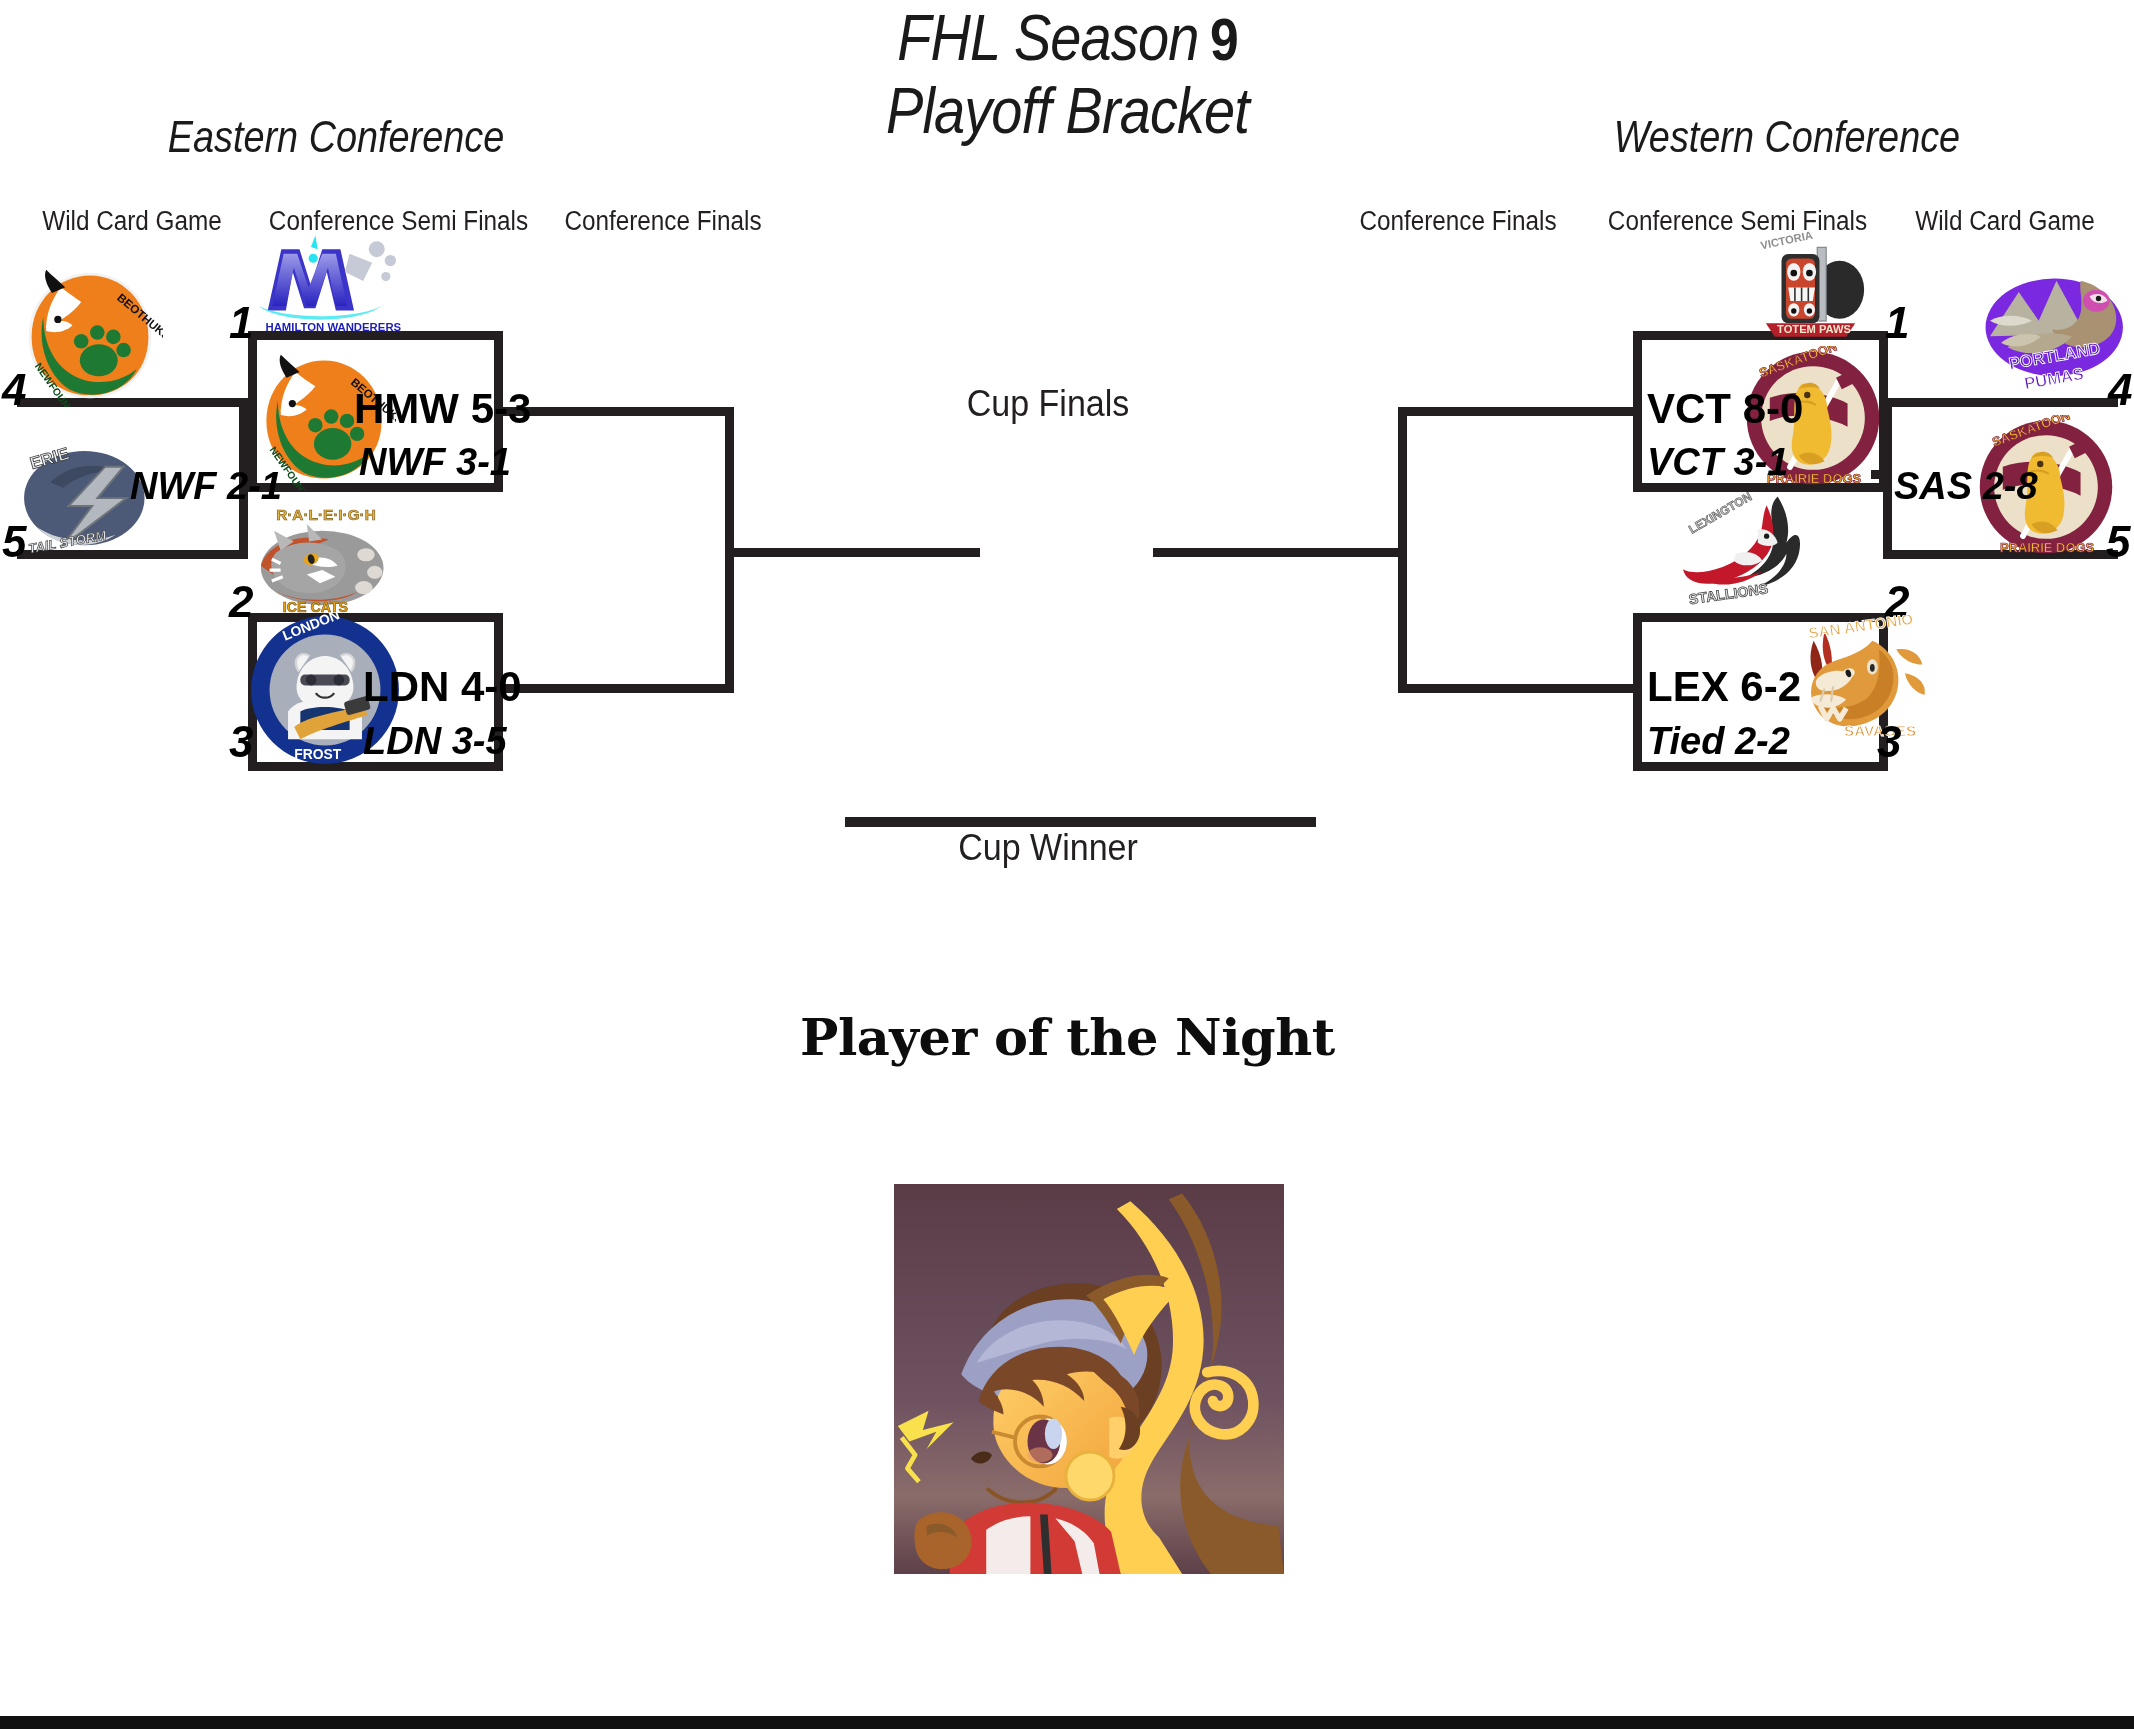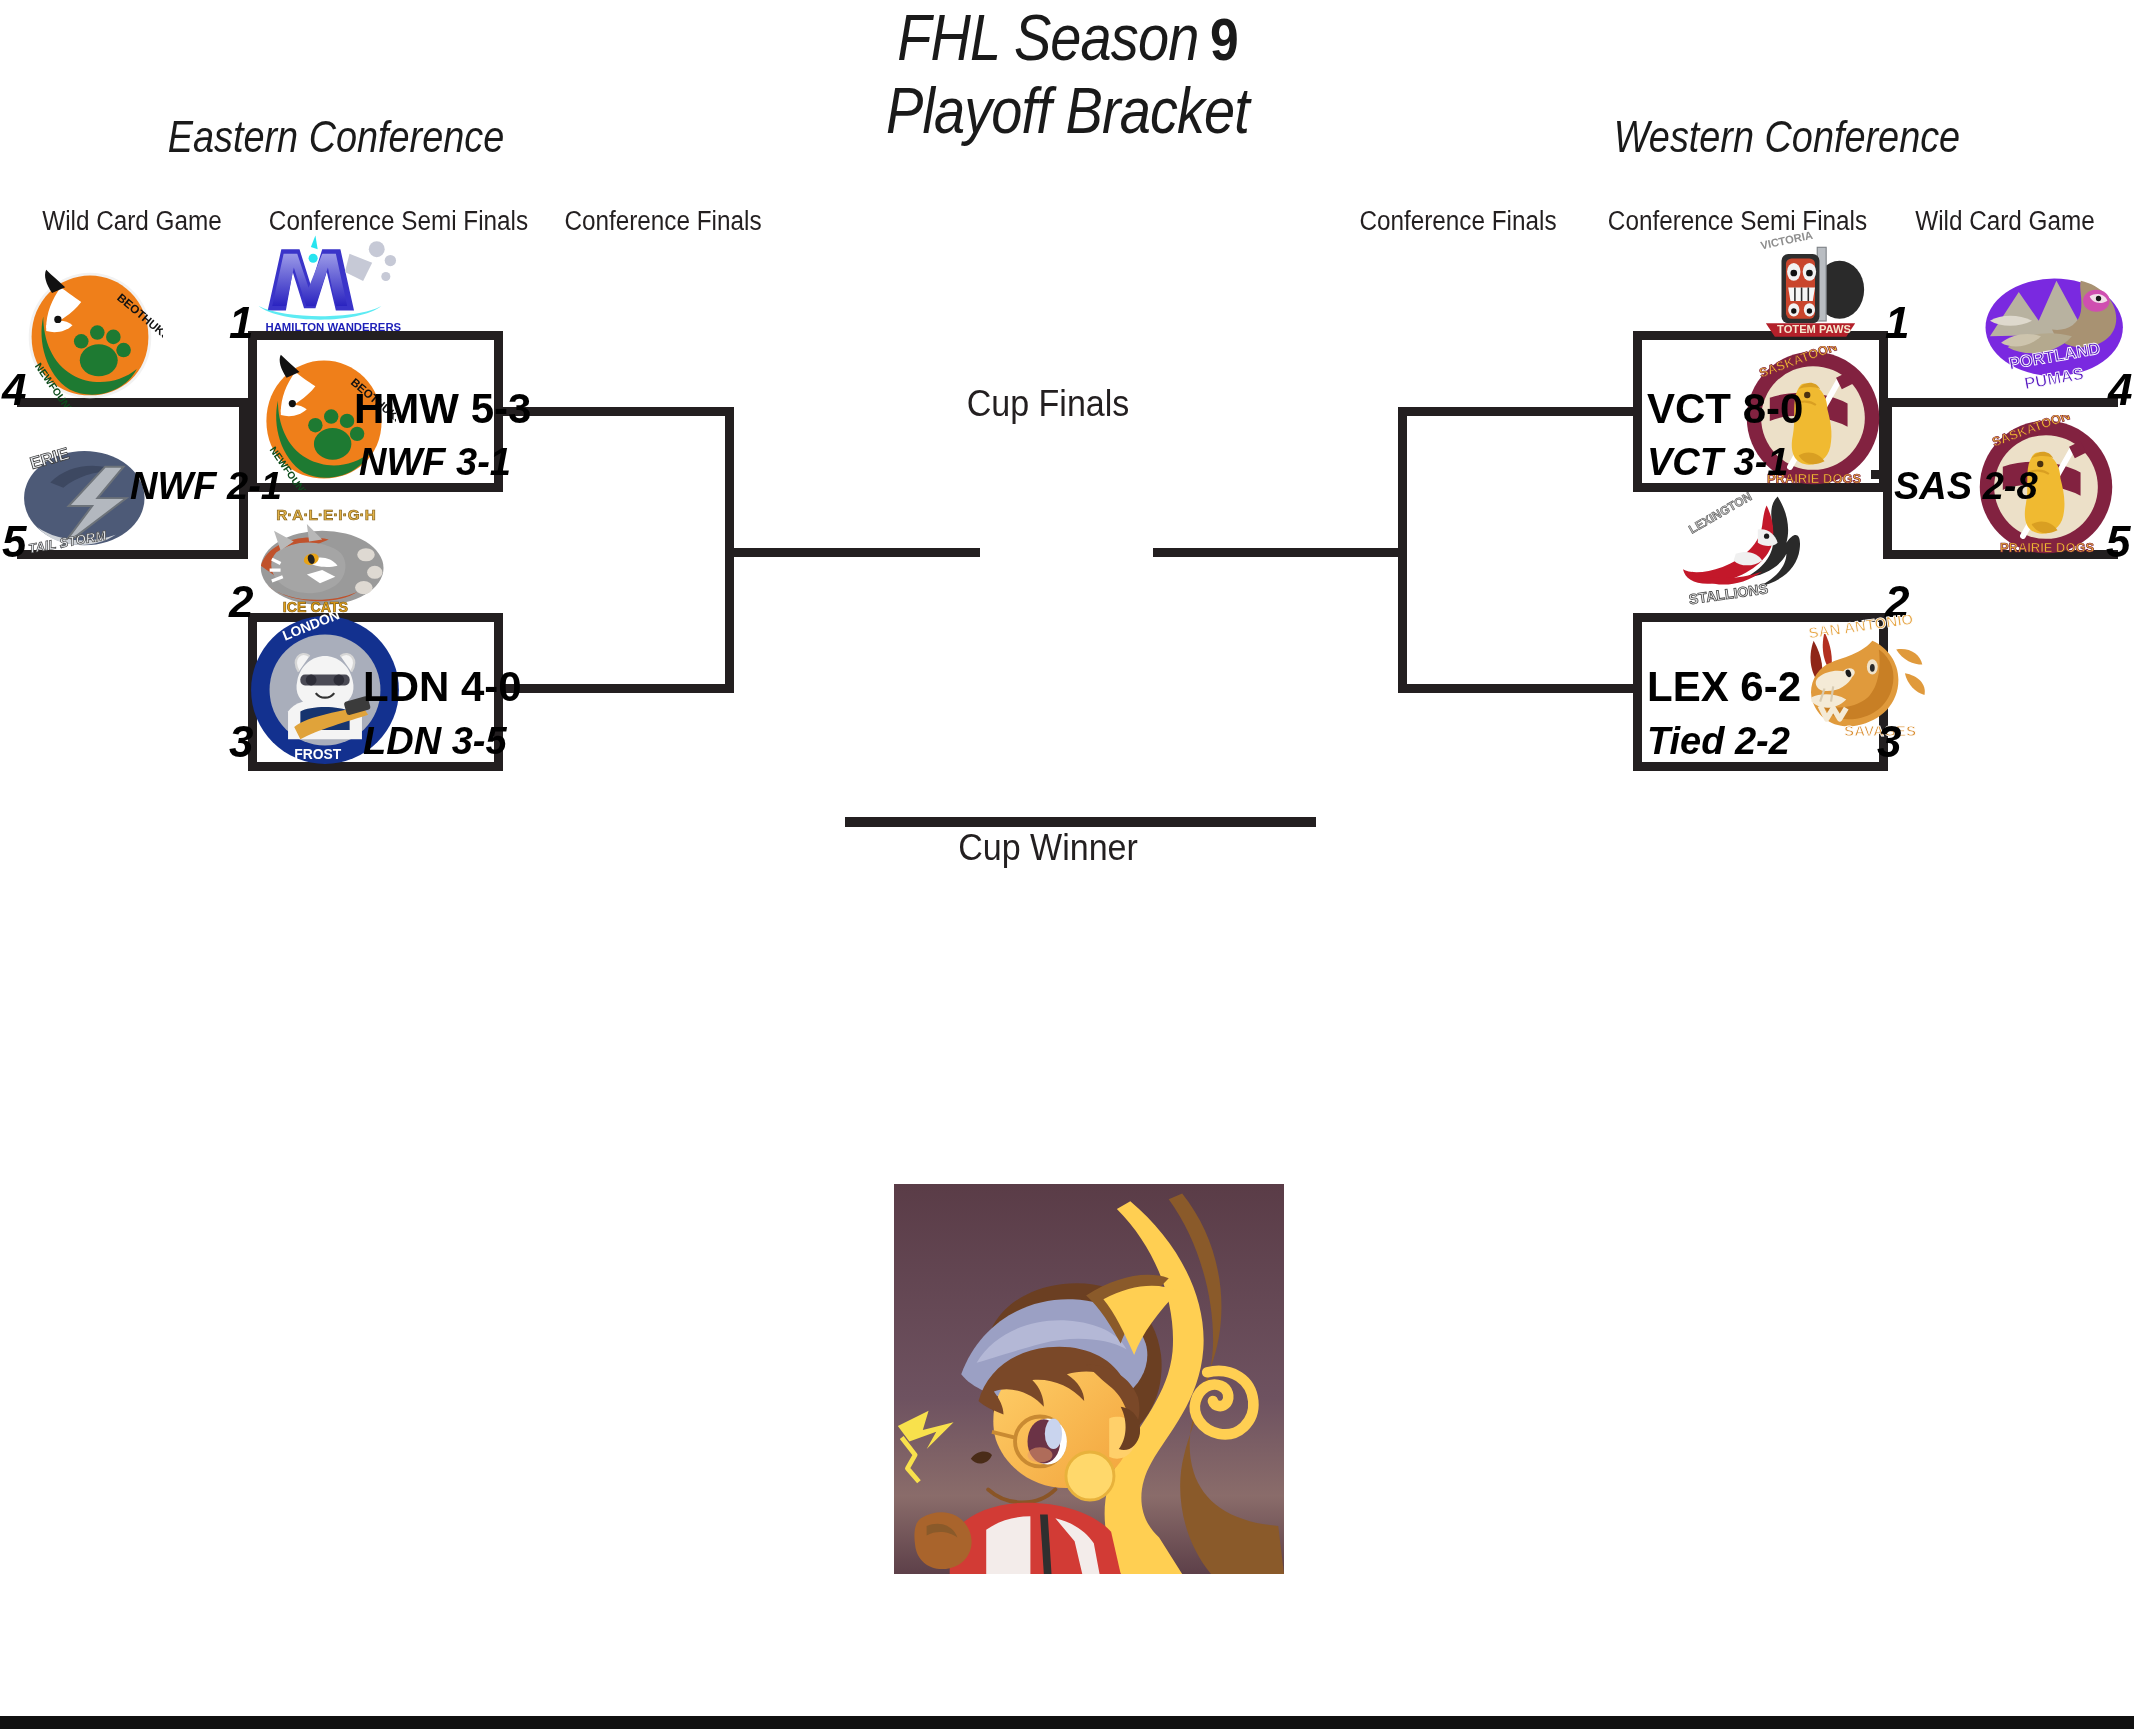--- a/index.html
+++ b/index.html
@@ -398,20 +398,21 @@
     <path d="M38 40 C42 38 48 38 52 41" stroke="#d99f22" stroke-width="1.4" fill="none"></path>
     <path d="M40 76 C46 72 54 74 58 80 C50 84 44 82 40 76 Z" fill="#d99f22"></path>
     <text x="14" y="22" font-size="9" font-family="Liberation Sans, sans-serif" font-weight="bold" fill="#f0ba31" stroke="#822240" stroke-width="0.5" transform="rotate(-20 14 22)">SASKATOON</text>
     <text x="18" y="95" font-size="9" font-family="Liberation Sans, sans-serif" font-weight="bold" fill="#f0ba31" stroke="#822240" stroke-width="0.5">PRAIRIE DOGS</text>
   </svg>
 </div>
 <div class="seed" style="left:2106px;top:519px;">5</div>
 <div class="score-wc" style="left:1894px;top:466px;">SAS 2-8</div>
 
 <div class="potn">
+  <div class="l1">Player of the Night</div>
 </div>
 
 <div class="potn-img">
   <svg width="390" height="390" viewBox="0 0 406 406">
     <defs>
       <linearGradient id="bgp" x1="0" y1="0" x2="0" y2="1">
         <stop offset="0" stop-color="#5a3c47"></stop>
         <stop offset="0.55" stop-color="#6e5260"></stop>
         <stop offset="0.8" stop-color="#8a6c6a"></stop>
         <stop offset="1" stop-color="#5d4049"></stop>

